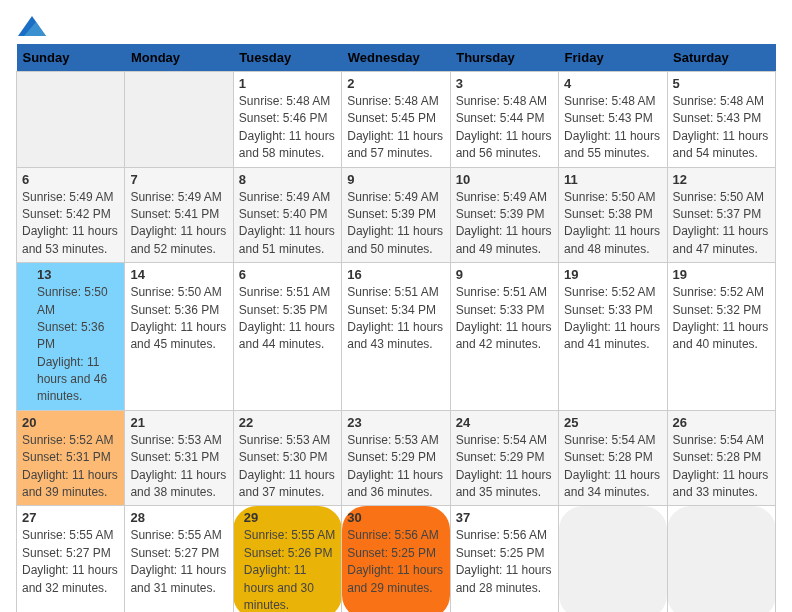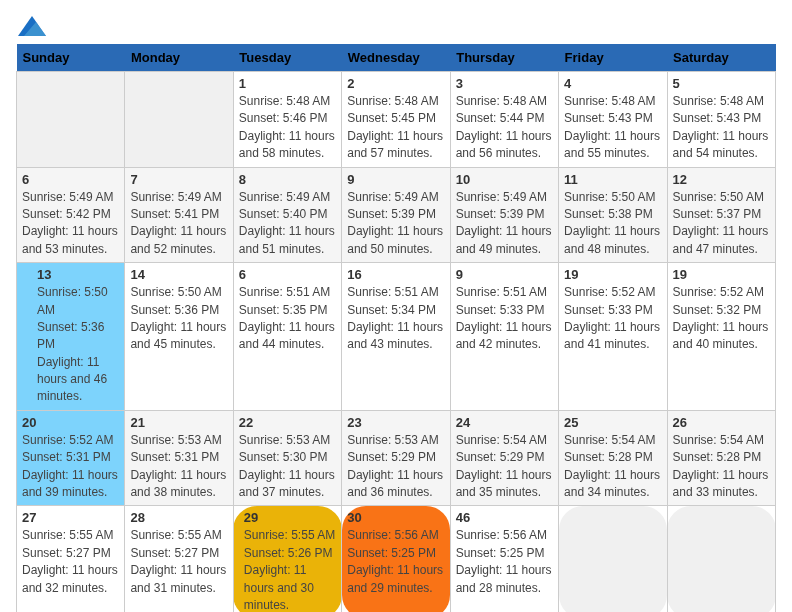--- a/index.html
+++ b/index.html
@@ -246,21 +246,21 @@
 Daylight: 11 hours and 41 minutes.</div>
         </td>
         <td style="background: rgb(255, 255, 255); margin-left: 32px;">
           <span class="day-number">19</span>
           <div class="day-info" style="white-space: pre-line;">Sunrise: 5:52 AM
 Sunset: 5:32 PM
 Daylight: 11 hours and 40 minutes.</div>
         </td>
       </tr>
       <tr>
-        <td style="background: #7dd3fc;">
+        <td style="background: #fdba74;">
           <span class="day-number">20</span>
           <div class="day-info" style="white-space: pre-line;">Sunrise: 5:52 AM
 Sunset: 5:31 PM
 Daylight: 11 hours and 39 minutes.</div>
         </td>
         <td style="background: rgb(245, 245, 245);">
           <span class="day-number">21</span>
           <div class="day-info" style="white-space: pre-line;">Sunrise: 5:53 AM
 Sunset: 5:31 PM
 Daylight: 11 hours and 38 minutes.</div>
@@ -315,21 +315,21 @@
 Sunset: 5:26 PM
 Daylight: 11 hours and 30 minutes.</div>
         </td>
         <td style="background: #f97316;">
           <span class="day-number">30</span>
           <div class="day-info" style="white-space: pre-line;">Sunrise: 5:56 AM
 Sunset: 5:25 PM
 Daylight: 11 hours and 29 minutes.</div>
         </td>
         <td style="background: rgb(255, 255, 255);">
-          <span class="day-number">46</span>
+          <span class="day-number">37</span>
           <div class="day-info" style="white-space: pre-line;">Sunrise: 5:56 AM
 Sunset: 5:25 PM
 Daylight: 11 hours and 28 minutes.</div>
         </td>
         <td class="empty-cell"></td>
         <td class="empty-cell"></td>
       </tr>
     </tbody>
 </table>
 

